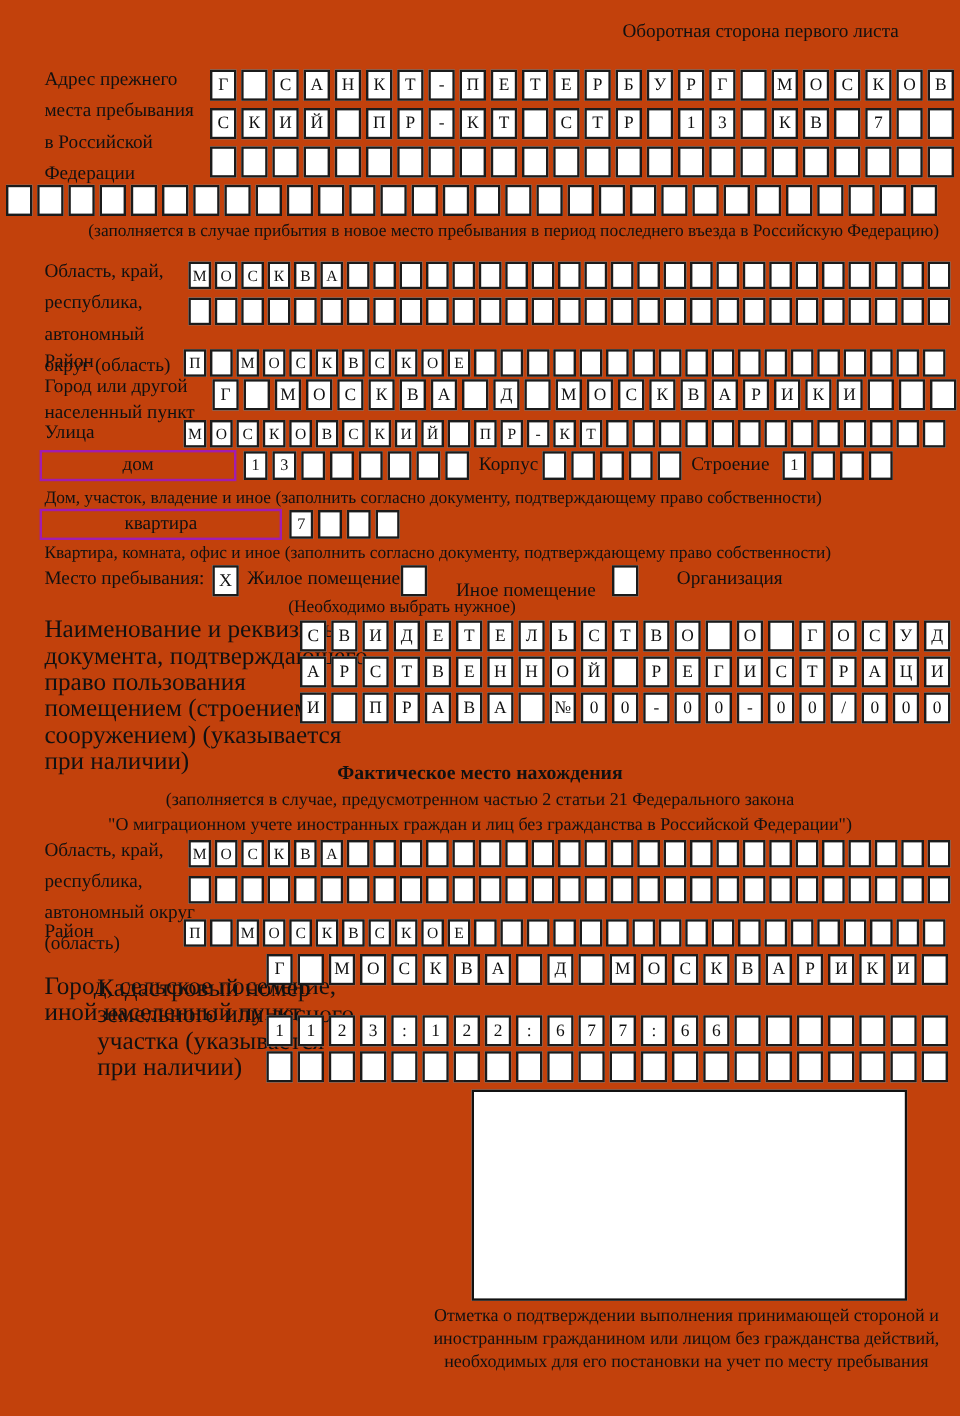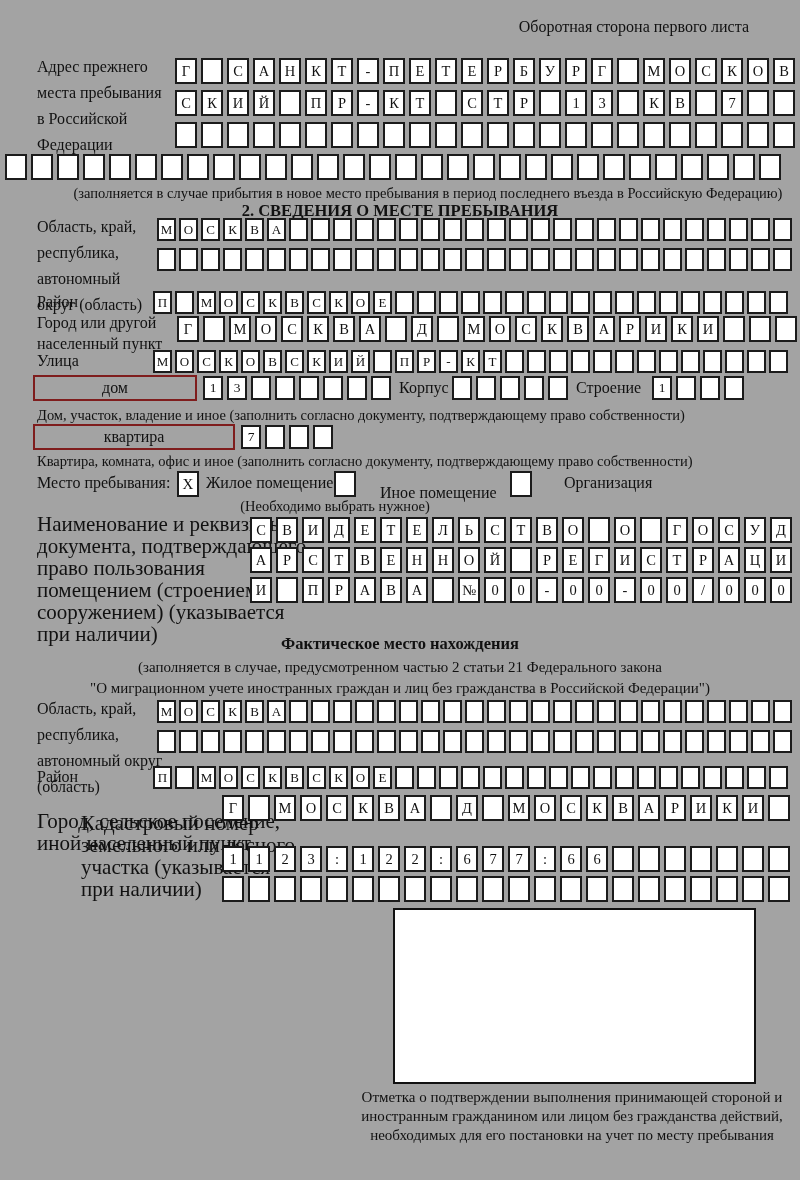--- a/index.html
+++ b/index.html
@@ -1,17 +1,17 @@
 <!DOCTYPE html>
 <html><head>
 <meta charset="utf-8">
 <style>
   html,body{margin:0;padding:0;background:#fff;}
   .page{
-    position:relative;width:800px;height:1180px;margin:0 auto;background:#a3a3a3;
+    position:relative;width:800px;height:1180px;margin:0 auto;background:#c2410c;
     font-family:"Liberation Serif","DejaVu Serif",serif;color:#111;overflow:hidden;
   }
   .abs{position:absolute;}
   .lbl{font-size:16px;line-height:26px;white-space:pre-line;}
   .lbl-sm{font-size:21px;line-height:22px;white-space:pre-line;}
   .cap{font-size:14.5px;line-height:18px;}
   .center{text-align:center;width:800px;left:0;}
   .bold{font-weight:bold;}
   .boxrow{display:flex;}
   .row-big{gap:4px;}
@@ -20,21 +20,21 @@
   .cell{
     box-sizing:content-box;border:2px solid #1b1b1b;background:#fff;
     display:inline-flex;align-items:center;justify-content:center;
     font-family:"Liberation Serif","DejaVu Serif",serif;
   }
   .row-big .cell{width:18px;height:22px;font-size:14.5px;}
   .row-sm  .cell{width:15px;height:19px;font-size:13px;}
   .row-m   .cell{width:16px;height:20px;font-size:13.5px;}
   .cb .cell{width:18px;height:22px;font-size:15px;}
   .widebox{
-    box-sizing:content-box;border:2px solid #7f1d1d;height:22px;
+    box-sizing:content-box;border:2px solid #a21caf;height:22px;
     display:flex;align-items:center;justify-content:center;font-size:16px;
   }
   .inline-lab{font-size:16px;line-height:26px;white-space:nowrap;}
   .stamp{border:2px solid #111;background:#fff;}
   
   .p-header{top:18px;right:51px;font-size:16px;}
   .p-addr-label{left:37px;top:54px;}
   .p-addr-r1{left:175px;top:58px;}
   .p-addr-r2{left:175px;top:90px;}
   .p-addr-r3{left:175px;top:122px;}
@@ -204,21 +204,20 @@
       <span class="cell"></span>
       <span class="cell"></span>
       <span class="cell"></span>
       <span class="cell"></span>
       <span class="cell"></span>
       <span class="cell"></span>
       <span class="cell"></span>
     </div>
   <div class="abs cap center p-addr-note">(заполняется в случае прибытия в новое место пребывания в период последнего въезда в Российскую Федерацию)</div>
 
-  <div class="abs bold center p-s2-title">2. СВЕДЕНИЯ О МЕСТЕ ПРЕБЫВАНИЯ</div>
 
   <div class="abs lbl p-obl1-label">Область, край,
 республика,
 автономный
 округ (область)</div>
   <div class="abs boxrow row-sm p-obl1-r1">
       <span class="cell">М</span>
       <span class="cell">О</span>
       <span class="cell">С</span>
       <span class="cell">К</span>

